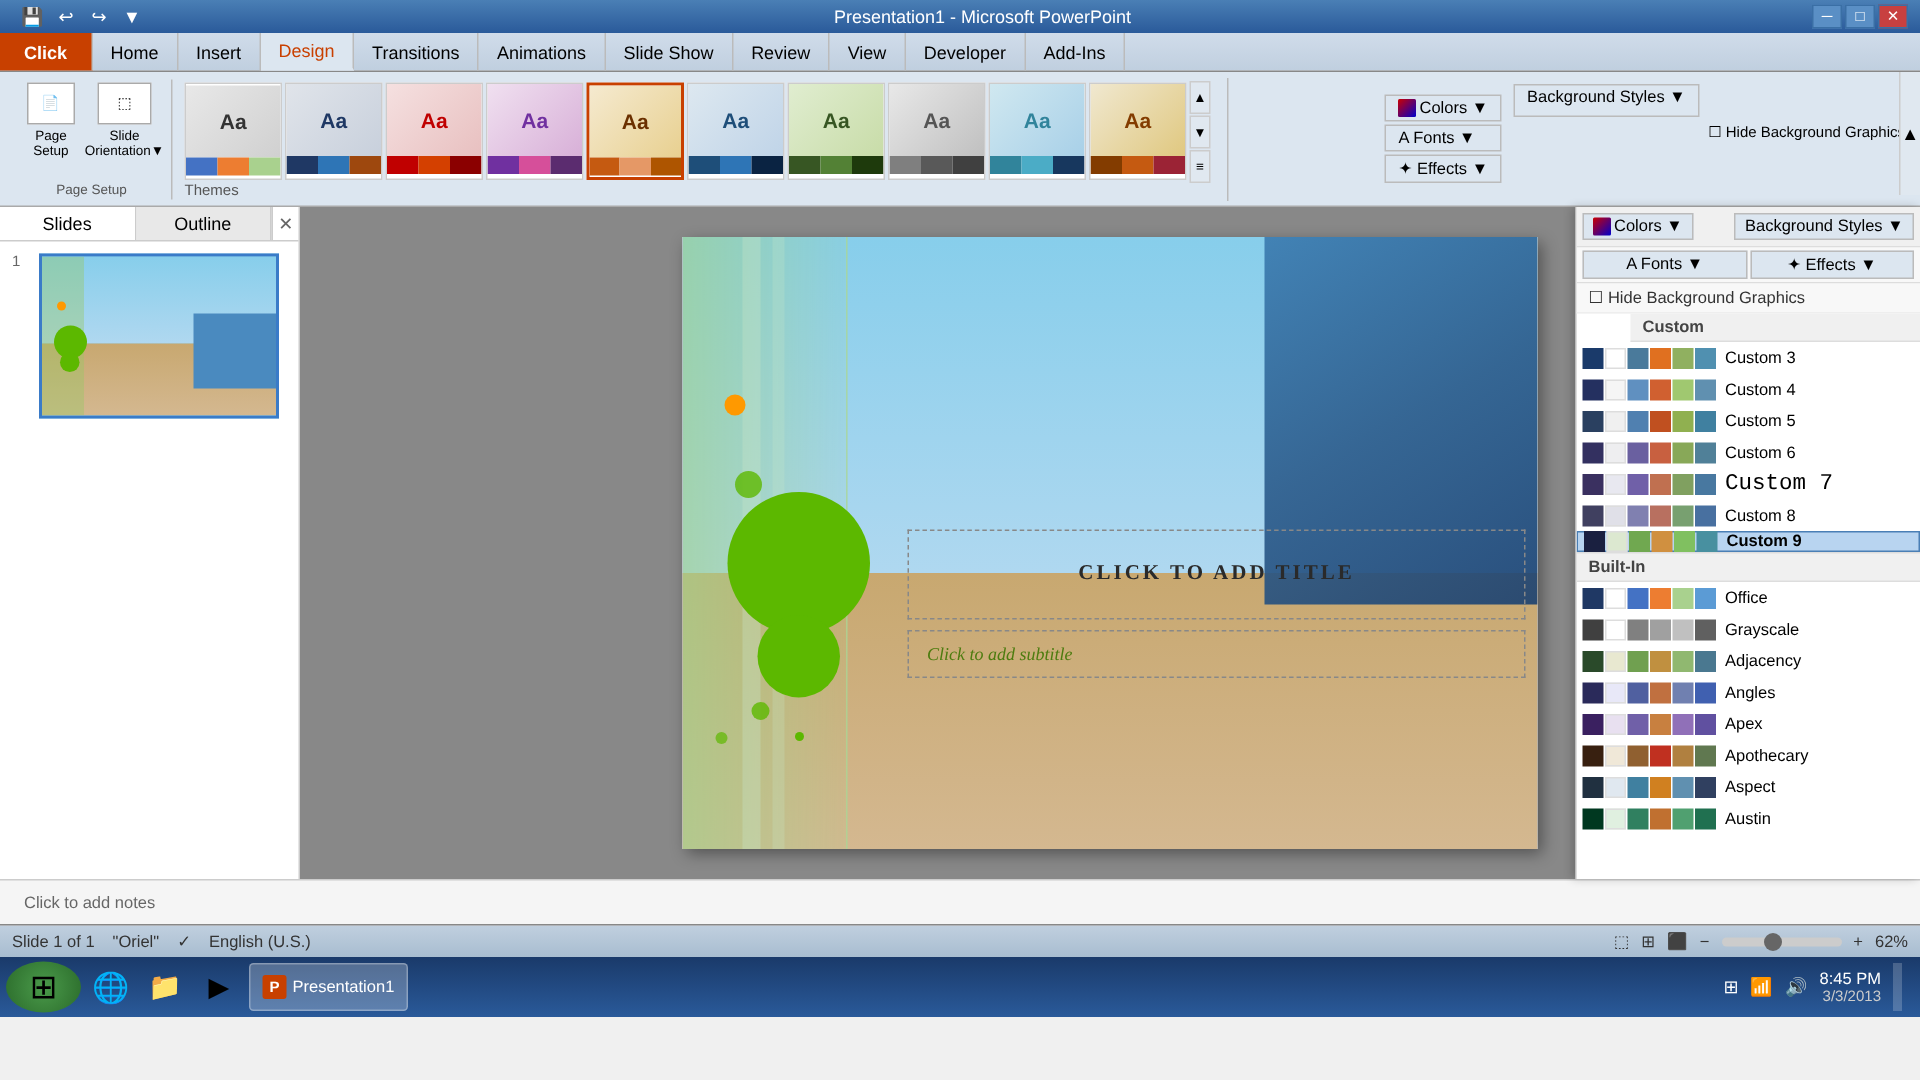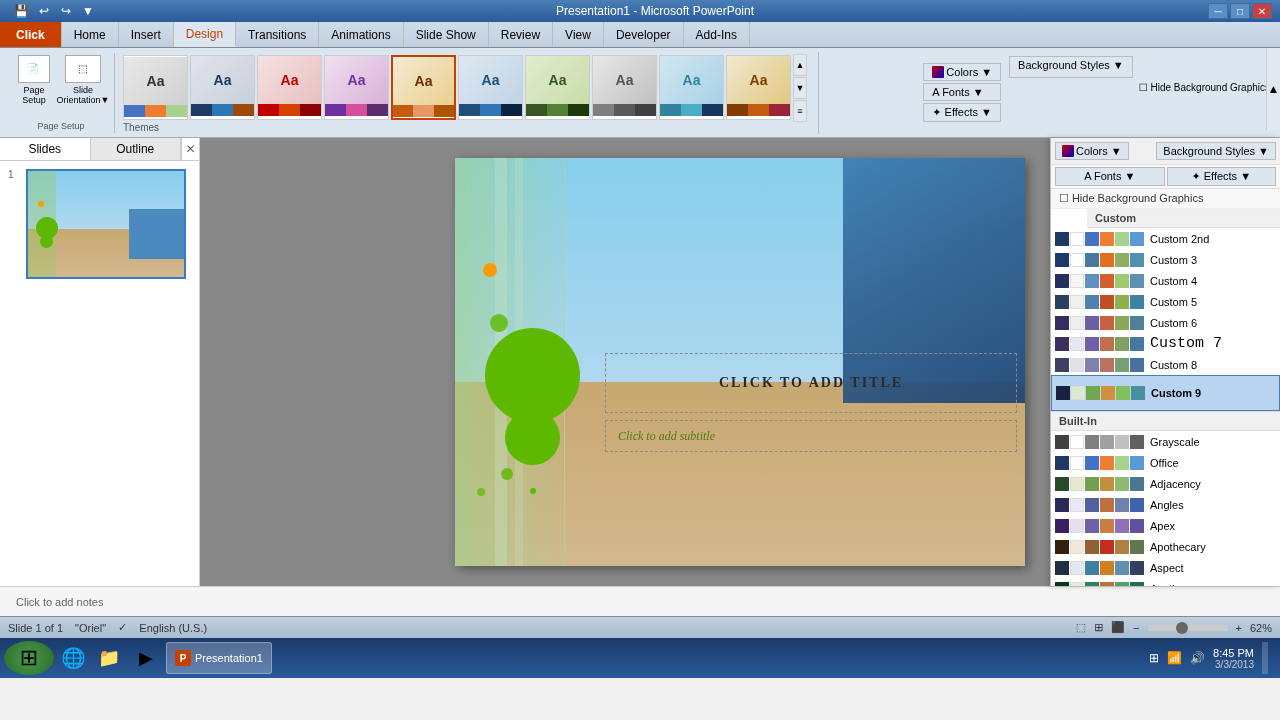--- a/index.html
+++ b/index.html
@@ -290,31 +290,20 @@
     <div style="padding:3px 8px;font-size:11px;cursor:pointer;color:#333;border-bottom:1px solid #eee;background:#f8f8f8;">
       ☐ Hide Background Graphics
     </div>
 
     <div class="scrollable-list" style="flex:1;">
 
       <div style="padding:3px 8px;font-size:11px;font-weight:bold;color:#444;background:#f0f0f0;border-bottom:1px solid #ddd;margin-left:36px;">Custom</div>
 
       <div style="display:flex;align-items:center;padding:1px 4px;cursor:pointer;height:21px;">
         <div style="display:flex;gap:1px;margin-right:6px;">
-          <div style="width:14px;height:14px;background:#1F3864;"></div>
-            <div style="width:14px;height:14px;background:#fff;border:1px solid #ddd;"></div>
-            <div style="width:14px;height:14px;background:#4472C4;"></div>
-            <div style="width:14px;height:14px;background:#ED7D31;"></div>
-            <div style="width:14px;height:14px;background:#A9D18E;"></div>
-            <div style="width:14px;height:14px;background:#5B9BD5;"></div>
-        </div>
-        <span style="font-size:11px;">Custom 2nd</span>
-      </div>
-      <div style="display:flex;align-items:center;padding:1px 4px;cursor:pointer;height:21px;">
-        <div style="display:flex;gap:1px;margin-right:6px;">
           <div style="width:14px;height:14px;background:#1a3a6a;"></div>
             <div style="width:14px;height:14px;background:#fff;border:1px solid #ddd;"></div>
             <div style="width:14px;height:14px;background:#4a7a9b;"></div>
             <div style="width:14px;height:14px;background:#e07020;"></div>
             <div style="width:14px;height:14px;background:#90b060;"></div>
             <div style="width:14px;height:14px;background:#5090b0;"></div>
         </div>
         <span style="font-size:11px;">Custom 3</span>
       </div>
       <div style="display:flex;align-items:center;padding:1px 4px;cursor:pointer;height:21px;">
@@ -366,55 +355,55 @@
           <div style="width:14px;height:14px;background:#404060;"></div>
             <div style="width:14px;height:14px;background:#e0e0e8;border:1px solid #ddd;"></div>
             <div style="width:14px;height:14px;background:#8080b0;"></div>
             <div style="width:14px;height:14px;background:#b87060;"></div>
             <div style="width:14px;height:14px;background:#78a070;"></div>
             <div style="width:14px;height:14px;background:#4870a0;"></div>
         </div>
         <span style="font-size:11px;">Custom 8</span>
       </div>
 
-      <div style="display:flex;align-items:center;padding:1px 4px;cursor:pointer;height:36px;background:#b8d4f0;border:1px solid #4a7fb5;">
+      <div style="display:flex;align-items:center;padding:1px 4px;cursor:pointer;height:14px;background:#b8d4f0;border:1px solid #4a7fb5;">
         <div style="display:flex;gap:1px;margin-right:6px;">
           <div style="width:14px;height:14px;background:#1a2040;"></div>
             <div style="width:14px;height:14px;background:#dce8d0;border:1px solid #ddd;"></div>
             <div style="width:14px;height:14px;background:#70a850;"></div>
             <div style="width:14px;height:14px;background:#d09040;"></div>
             <div style="width:14px;height:14px;background:#80c060;"></div>
             <div style="width:14px;height:14px;background:#4890a0;"></div>
         </div>
         <span style="font-size:11px;font-weight:bold;">Custom 9</span>
       </div>
 
       <div style="padding:3px 8px;font-size:11px;font-weight:bold;color:#444;background:#f0f0f0;border-top:1px solid #ddd;border-bottom:1px solid #ddd;">Built-In</div>
 
       <div style="display:flex;align-items:center;padding:1px 4px;cursor:pointer;height:21px;">
         <div style="display:flex;gap:1px;margin-right:6px;">
+          <div style="width:14px;height:14px;background:#1F3864;"></div>
+            <div style="width:14px;height:14px;background:#ffffff;border:1px solid #ddd;"></div>
+            <div style="width:14px;height:14px;background:#4472C4;"></div>
+            <div style="width:14px;height:14px;background:#ED7D31;"></div>
+            <div style="width:14px;height:14px;background:#A9D18E;"></div>
+            <div style="width:14px;height:14px;background:#5B9BD5;"></div>
+        </div>
+        <span style="font-size:11px;">Office</span>
+      </div>
+      <div style="display:flex;align-items:center;padding:1px 4px;cursor:pointer;height:21px;">
+        <div style="display:flex;gap:1px;margin-right:6px;">
           <div style="width:14px;height:14px;background:#404040;"></div>
             <div style="width:14px;height:14px;background:#ffffff;border:1px solid #ddd;"></div>
             <div style="width:14px;height:14px;background:#808080;"></div>
             <div style="width:14px;height:14px;background:#a0a0a0;"></div>
             <div style="width:14px;height:14px;background:#c0c0c0;"></div>
             <div style="width:14px;height:14px;background:#606060;"></div>
         </div>
         <span style="font-size:11px;">Grayscale</span>
-      </div>
-      <div style="display:flex;align-items:center;padding:1px 4px;cursor:pointer;height:21px;">
-        <div style="display:flex;gap:1px;margin-right:6px;">
-          <div style="width:14px;height:14px;background:#1F3864;"></div>
-            <div style="width:14px;height:14px;background:#ffffff;border:1px solid #ddd;"></div>
-            <div style="width:14px;height:14px;background:#4472C4;"></div>
-            <div style="width:14px;height:14px;background:#ED7D31;"></div>
-            <div style="width:14px;height:14px;background:#A9D18E;"></div>
-            <div style="width:14px;height:14px;background:#5B9BD5;"></div>
-        </div>
-        <span style="font-size:11px;">Office</span>
       </div>
       <div style="display:flex;align-items:center;padding:1px 4px;cursor:pointer;height:21px;">
         <div style="display:flex;gap:1px;margin-right:6px;">
           <div style="width:14px;height:14px;background:#2a4a2a;"></div>
             <div style="width:14px;height:14px;background:#e8e8d0;border:1px solid #ddd;"></div>
             <div style="width:14px;height:14px;background:#70a050;"></div>
             <div style="width:14px;height:14px;background:#c09040;"></div>
             <div style="width:14px;height:14px;background:#90b870;"></div>
             <div style="width:14px;height:14px;background:#4a7890;"></div>
         </div>

